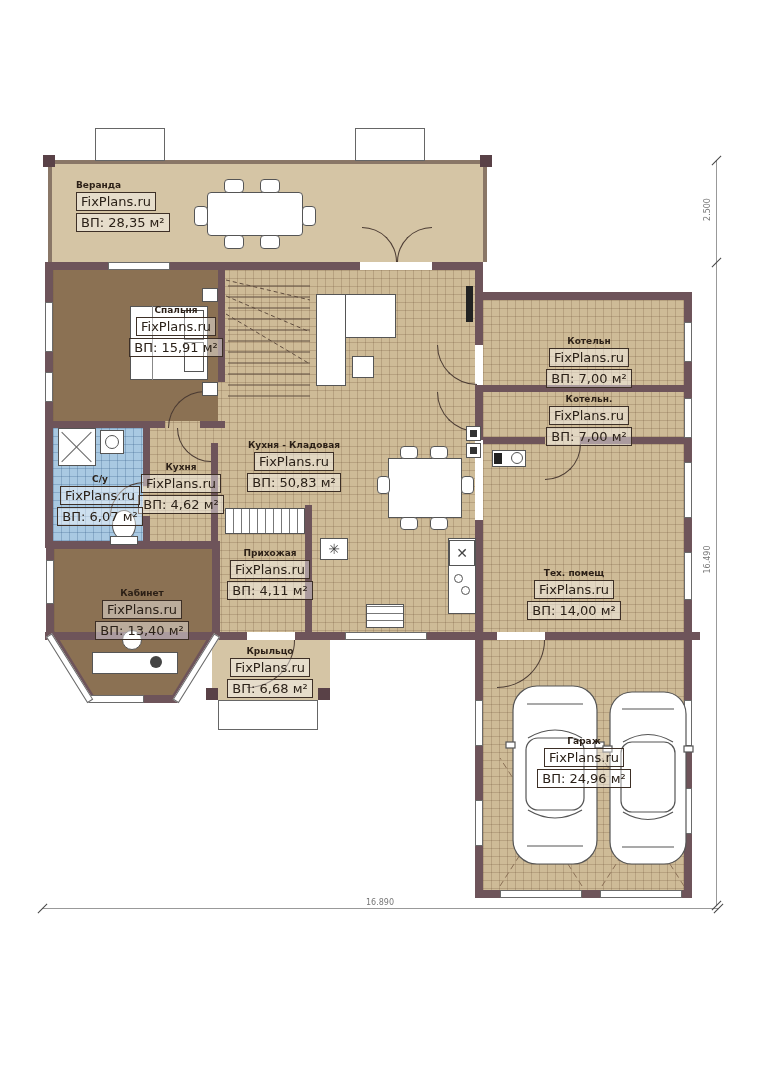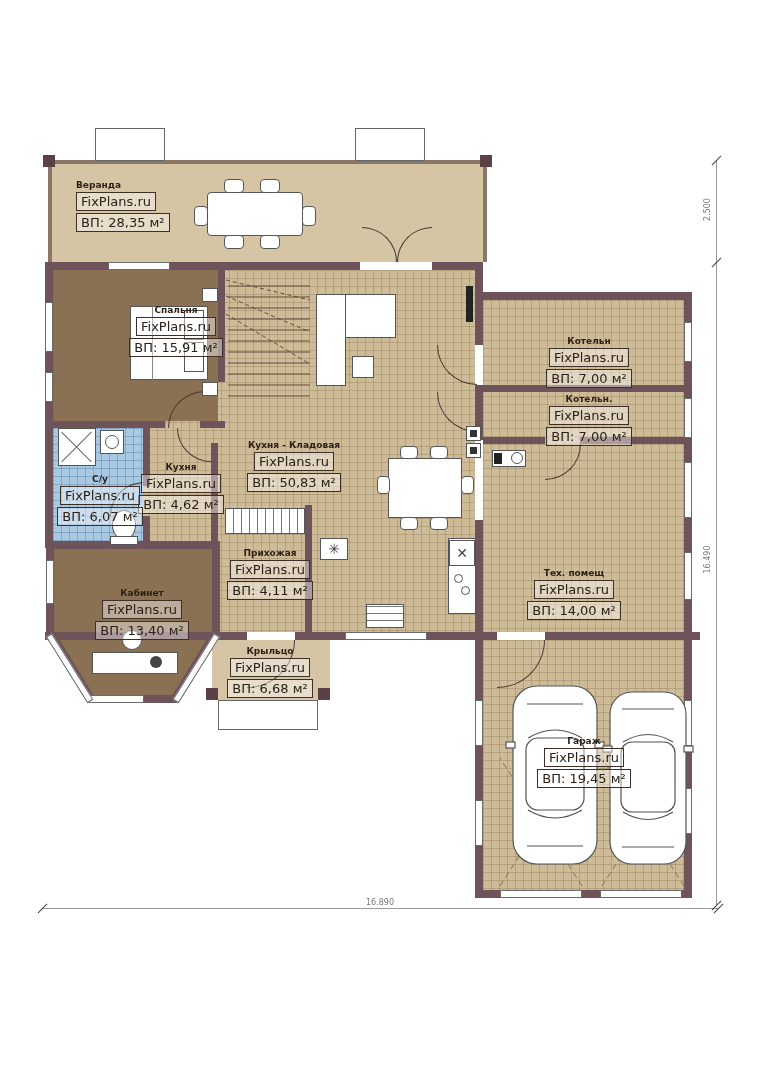--- a/index.html
+++ b/index.html
@@ -298,21 +298,21 @@
     <div class="rbox">ВП: 7,00 м²</div>
   </div>
   <div class="rlabel" style="left:528px;top:568px;width:92px">
     <div class="rname">Тех. помещ</div>
     <div class="rbox">FixPlans.ru</div>
     <div class="rbox">ВП: 14,00 м²</div>
   </div>
   <div class="rlabel" style="left:542px;top:736px;width:84px">
     <div class="rname">Гараж</div>
     <div class="rbox">FixPlans.ru</div>
-    <div class="rbox">ВП: 19,45 м²</div>
+    <div class="rbox">ВП: 24,96 м²</div>
   </div>
 
   <div class="abs dimline" style="left:716px;top:160px;width:1px;height:745px"></div>
   <div class="abs dimline" style="left:42px;top:908px;width:676px;height:1px"></div>
   <div class="tick" style="left:710px;top:160px"></div>
   <div class="tick" style="left:710px;top:262px"></div>
   <div class="tick" style="left:710px;top:905px"></div>
   <div class="tick" style="left:36px;top:908px"></div>
   <div class="tick" style="left:712px;top:908px"></div>
   <div class="dimtxt dimv" style="left:696px;top:205px">2.500</div>

